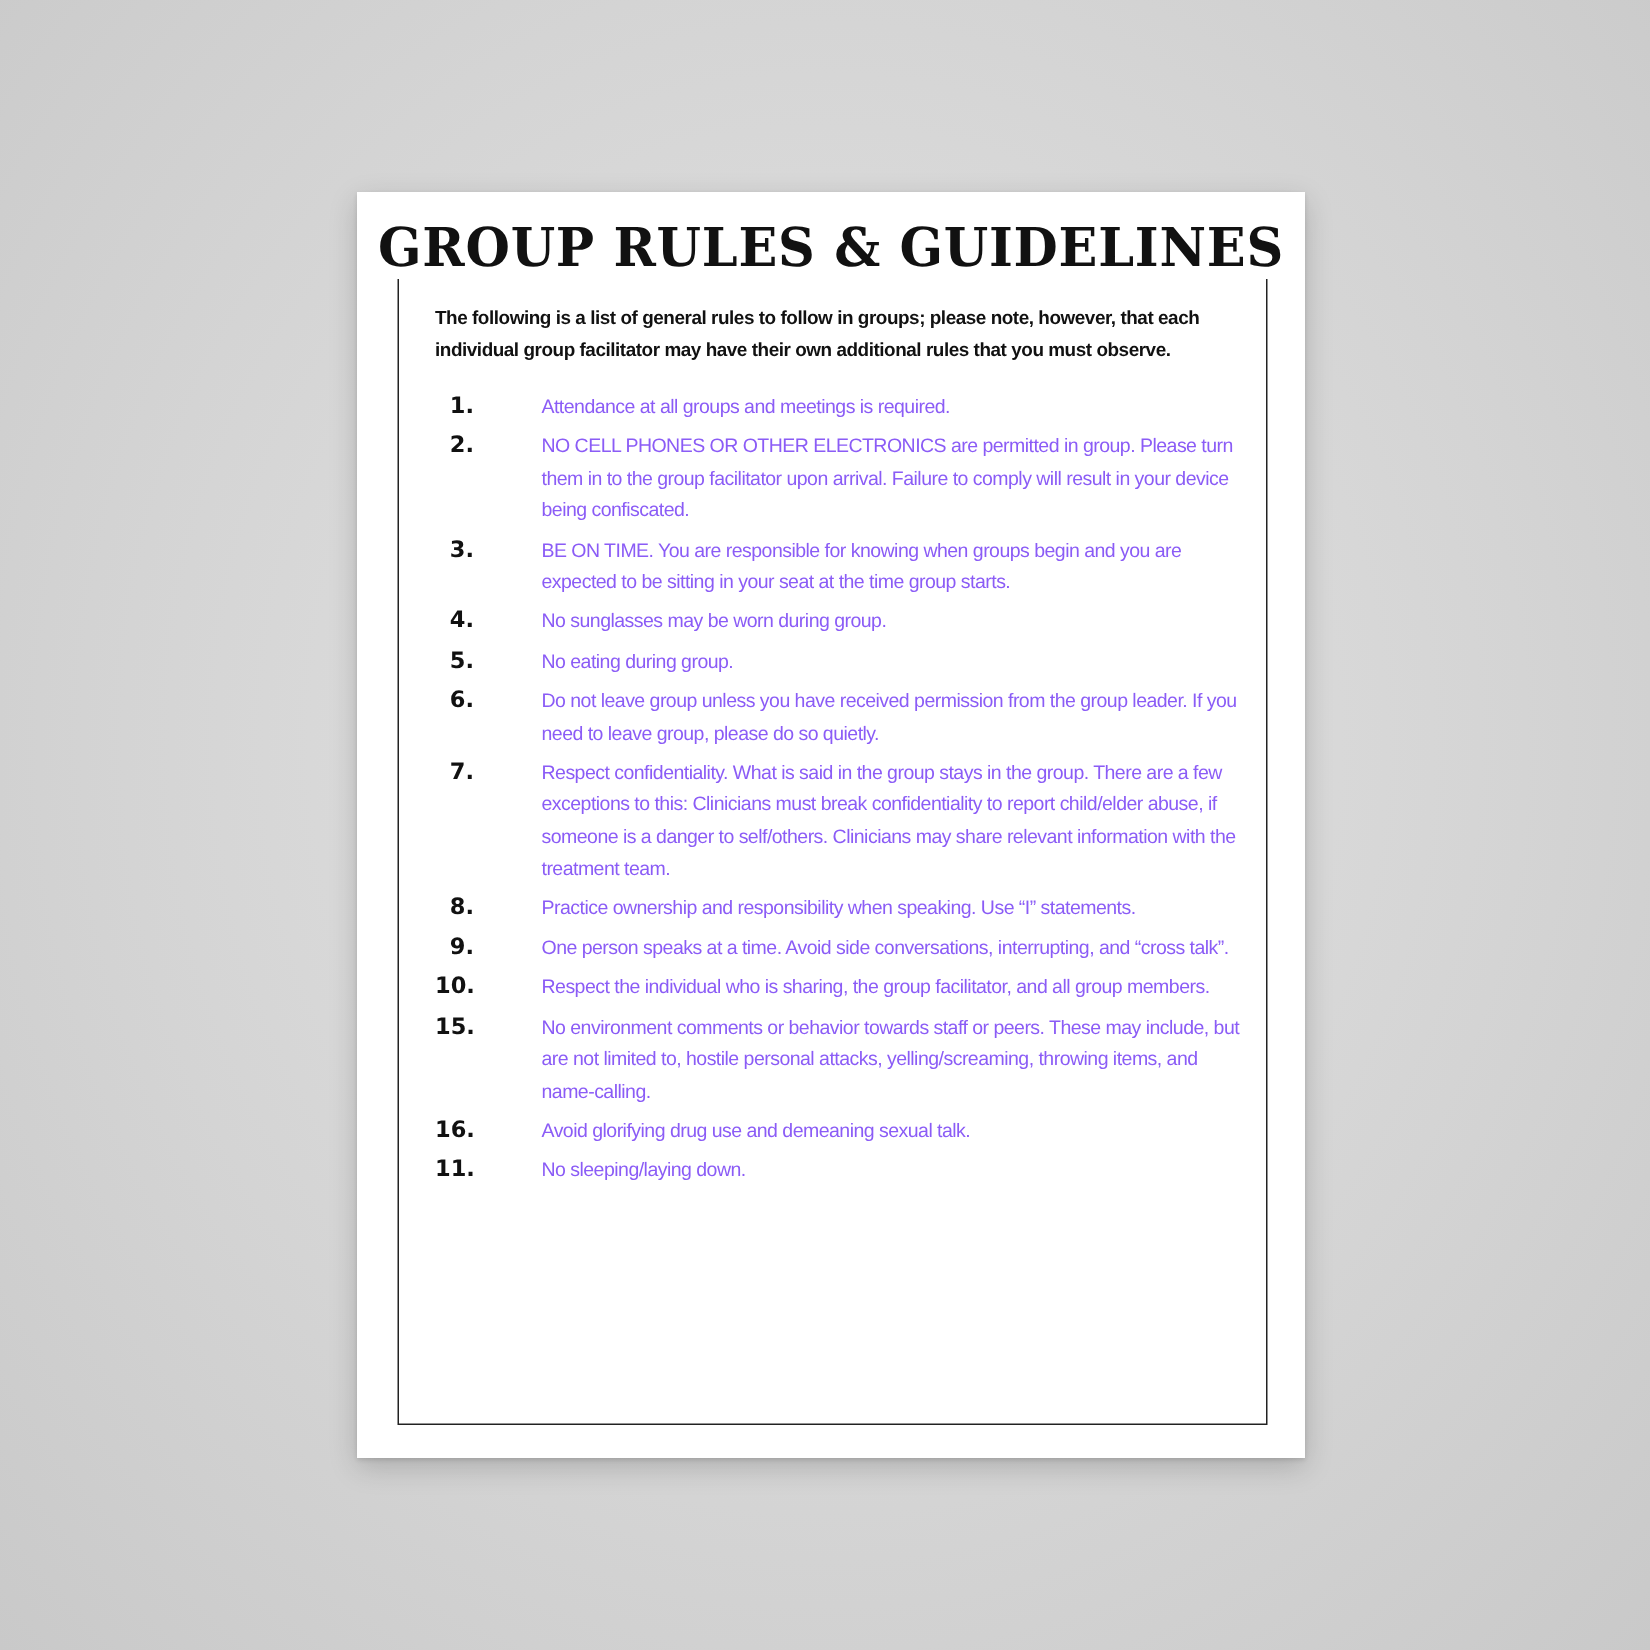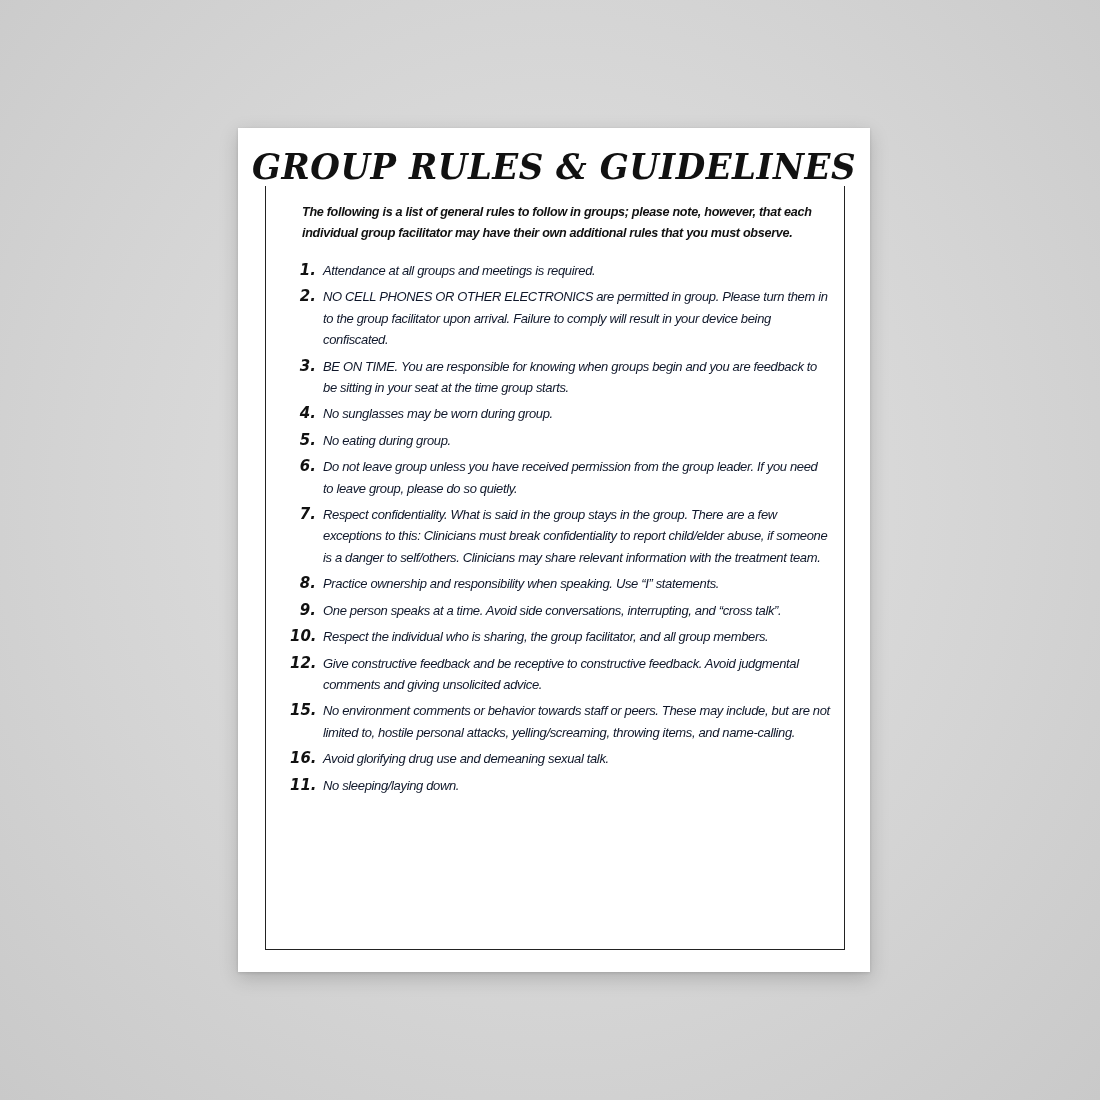--- a/index.html
+++ b/index.html
@@ -1,48 +1,48 @@
 <!DOCTYPE html>
 <html><head>
 <meta charset="utf-8">
 <style>
   html,body{margin:0;padding:0;}
   body{width:1100px;height:1100px;background:#d6d6d6;position:relative;overflow:hidden;font-family:"Liberation Sans",sans-serif;}
   .bg{position:absolute;inset:0;background:radial-gradient(ellipse at 50% 45%,#e3e3e3 0%,#d4d4d4 60%,#c9c9c9 100%);}
-  .paper{position:absolute;left:238px;top:128px;width:632px;height:844px;background:#fff;box-shadow:0 6px 18px rgba(0,0,0,0.18),0 1px 3px rgba(0,0,0,0.12);font-style:italic;}
+  .paper{position:absolute;left:238px;top:128px;width:632px;height:844px;background:#fff;box-shadow:0 6px 18px rgba(0,0,0,0.18),0 1px 3px rgba(0,0,0,0.12);}
   .frame{position:absolute;left:27px;top:42px;width:580px;height:780px;border:1.5px solid #222;box-sizing:border-box;}
   .title{position:absolute;left:50%;top:18px;transform:translateX(-50%);background:#fff;padding:0 6px;white-space:nowrap;
     font-family:"DejaVu Serif",serif;font-weight:bold;font-size:34px;letter-spacing:0.5px;color:#111;transform-origin:center;}
   .title span{display:inline-block;transform:scaleY(1.05);}
-  .intro{position:absolute;left:52px;top:74px;width:540px;font-family:"Liberation Sans",sans-serif;font-weight:bold;font-size:12.6px;line-height:21px;color:#111;letter-spacing:-0.3px;margin-left:12px;}
+  .intro{position:absolute;left:52px;top:74px;width:540px;font-family:"Liberation Sans",sans-serif;font-weight:bold;font-size:12.6px;line-height:21px;color:#111;letter-spacing:-0.3px;}
   .list{position:absolute;left:52px;top:132px;width:540px;}
   .item{display:flex;align-items:flex-start;margin-bottom:5.2px;}
   .num{width:33px;text-align:right;padding-right:7px;flex:none;font-family:"DejaVu Sans",sans-serif;font-weight:bold;font-size:15px;line-height:21px;color:#111;box-sizing:border-box;}
-  .txt{flex:1;font-family:"Liberation Sans",sans-serif;font-size:13px;line-height:21.3px;color:#0f172a;letter-spacing:-0.35px;}
+  .txt{flex:1;font-family:"Liberation Sans",sans-serif;font-size:13px;line-height:21.3px;color:#8b5cf6;letter-spacing:-0.35px;margin-left:38px;}
 </style>
 </head>
 <body>
 
 <div class="bg"></div>
 <div class="paper">
   <div class="frame"></div>
   <div class="title"><span>GROUP RULES &amp; GUIDELINES</span></div>
   <div class="intro">The following is a list of general rules to follow in groups; please note, however, that each individual group facilitator may have their own additional rules that you must observe.</div>
   <div class="list" id="rules">
       <div class="item">
         <div class="num">1.</div>
         <div class="txt">Attendance at all groups and meetings is required.</div>
       </div>
       <div class="item">
         <div class="num">2.</div>
         <div class="txt">NO CELL PHONES OR OTHER ELECTRONICS are permitted in group. Please turn them in to the group facilitator upon arrival. Failure to comply will result in your device being confiscated.</div>
       </div>
       <div class="item">
         <div class="num">3.</div>
-        <div class="txt">BE ON TIME. You are responsible for knowing when groups begin and you are feedback to be sitting in your seat at the time group starts.</div>
+        <div class="txt">BE ON TIME. You are responsible for knowing when groups begin and you are expected to be sitting in your seat at the time group starts.</div>
       </div>
       <div class="item">
         <div class="num">4.</div>
         <div class="txt">No sunglasses may be worn during group.</div>
       </div>
       <div class="item">
         <div class="num">5.</div>
         <div class="txt">No eating during group.</div>
       </div>
       <div class="item">
@@ -59,24 +59,20 @@
       </div>
       <div class="item">
         <div class="num">9.</div>
         <div class="txt">One person speaks at a time. Avoid side conversations, interrupting, and “cross talk”.</div>
       </div>
       <div class="item">
         <div class="num">10.</div>
         <div class="txt">Respect the individual who is sharing, the group facilitator, and all group members.</div>
       </div>
       <div class="item">
-        <div class="num">12.</div>
-        <div class="txt">Give constructive feedback and be receptive to constructive feedback. Avoid judgmental comments and giving unsolicited advice.</div>
-      </div>
-      <div class="item">
         <div class="num">15.</div>
         <div class="txt">No environment comments or behavior towards staff or peers. These may include, but are not limited to, hostile personal attacks, yelling/screaming, throwing items, and name-calling.</div>
       </div>
       <div class="item">
         <div class="num">16.</div>
         <div class="txt">Avoid glorifying drug use and demeaning sexual talk.</div>
       </div>
       <div class="item">
         <div class="num">11.</div>
         <div class="txt">No sleeping/laying down.</div>

